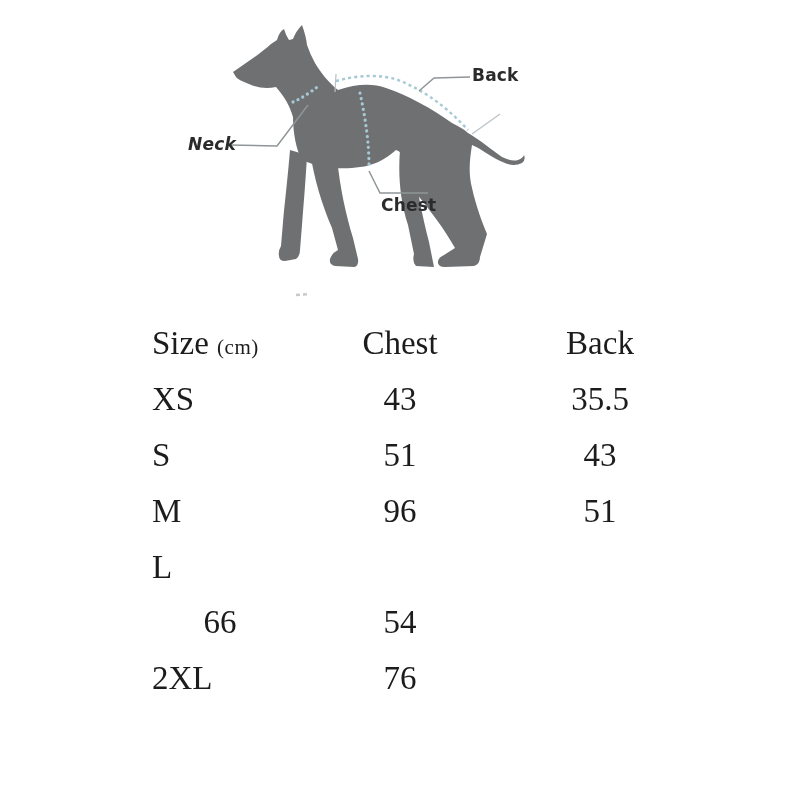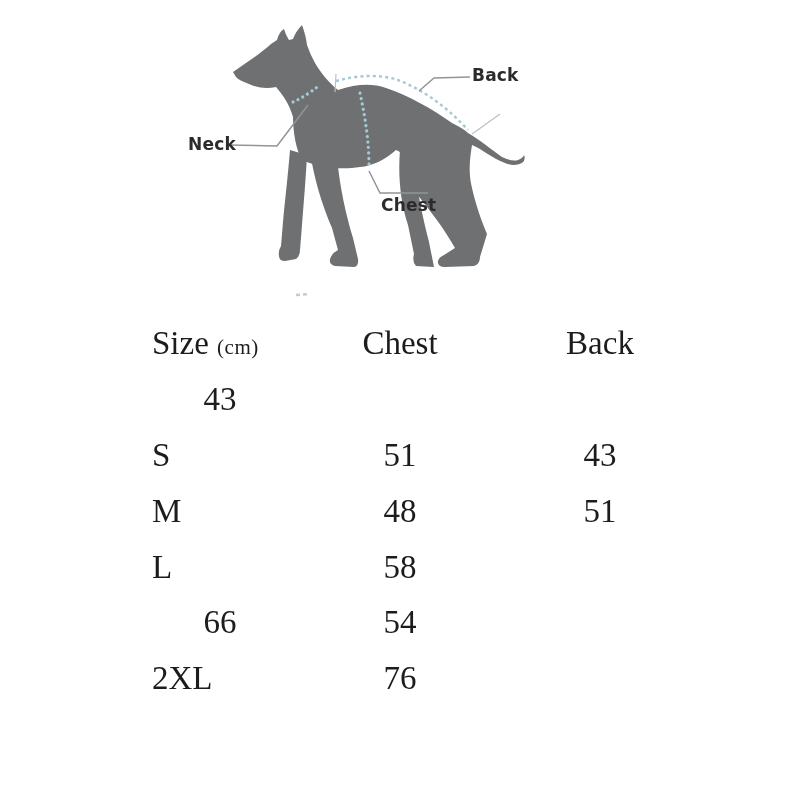--- a/index.html
+++ b/index.html
@@ -9,21 +9,21 @@
   }
   
   .diagram{position:absolute;left:150px;top:10px;width:420px;height:300px;}
   .diagram svg{position:absolute;left:0;top:0;}
   .measure-label{
     position:absolute;
     font-family:"DejaVu Sans", sans-serif;
     font-weight:700;font-size:17px;line-height:17px;
     color:var(--label,#2b2b2b);letter-spacing:.2px;white-space:nowrap;
   }
-  .lbl-neck{left:38px;top:126px;}
+  .lbl-neck{left:38px;top:126px;font-style:italic;}
   .lbl-back{left:322px;top:57px;}
   .lbl-chest{left:231px;top:187px;}
   
   .size-table{
     position:absolute;left:140px;top:316px;width:560px;
     color:var(--text,#1c1c1c);
   }
   .t-row{
     display:grid;grid-template-columns:160px 200px 200px;
     height:55.8px;align-items:center;
@@ -115,35 +115,36 @@
 
   <div class="size-table">
 
     <div class="t-row">
       <div class="c-size"><span>Size</span> <span class="unit">(cm)</span></div>
       <div class="c-chest">Chest</div>
       <div class="c-back">Back</div>
     </div>
 
     <div class="t-row">
+      <div class="c-size">XS</div>
       <div class="c-chest">43</div>
+      <div class="c-back">35.5</div>
     </div>
     <div class="t-row">
       <div class="c-size">S</div>
       <div class="c-chest">51</div>
       <div class="c-back">43</div>
     </div>
     <div class="t-row">
       <div class="c-size">M</div>
-      <div class="c-chest">48</div>
+      <div class="c-chest">96</div>
       <div class="c-back">51</div>
     </div>
     <div class="t-row">
       <div class="c-size">L</div>
-      <div class="c-back">58</div>
     </div>
     <div class="t-row">
       <div class="c-chest">66</div>
       <div class="c-back">54</div>
     </div>
     <div class="t-row">
       <div class="c-size">2XL</div>
       <div class="c-chest">76</div>
     </div>
   </div>

